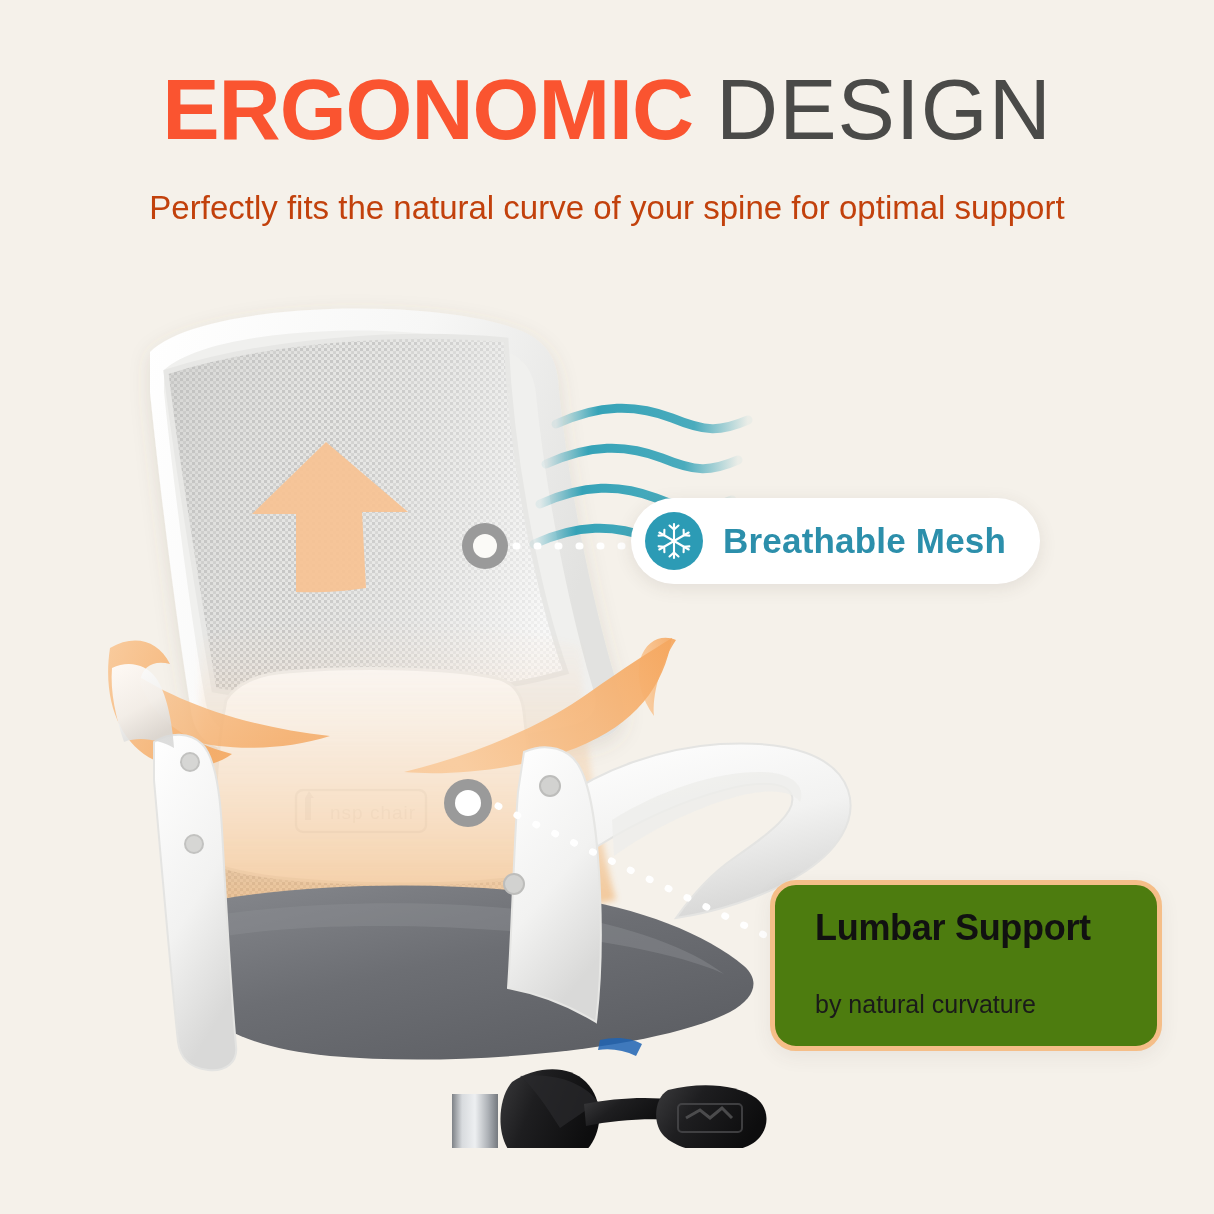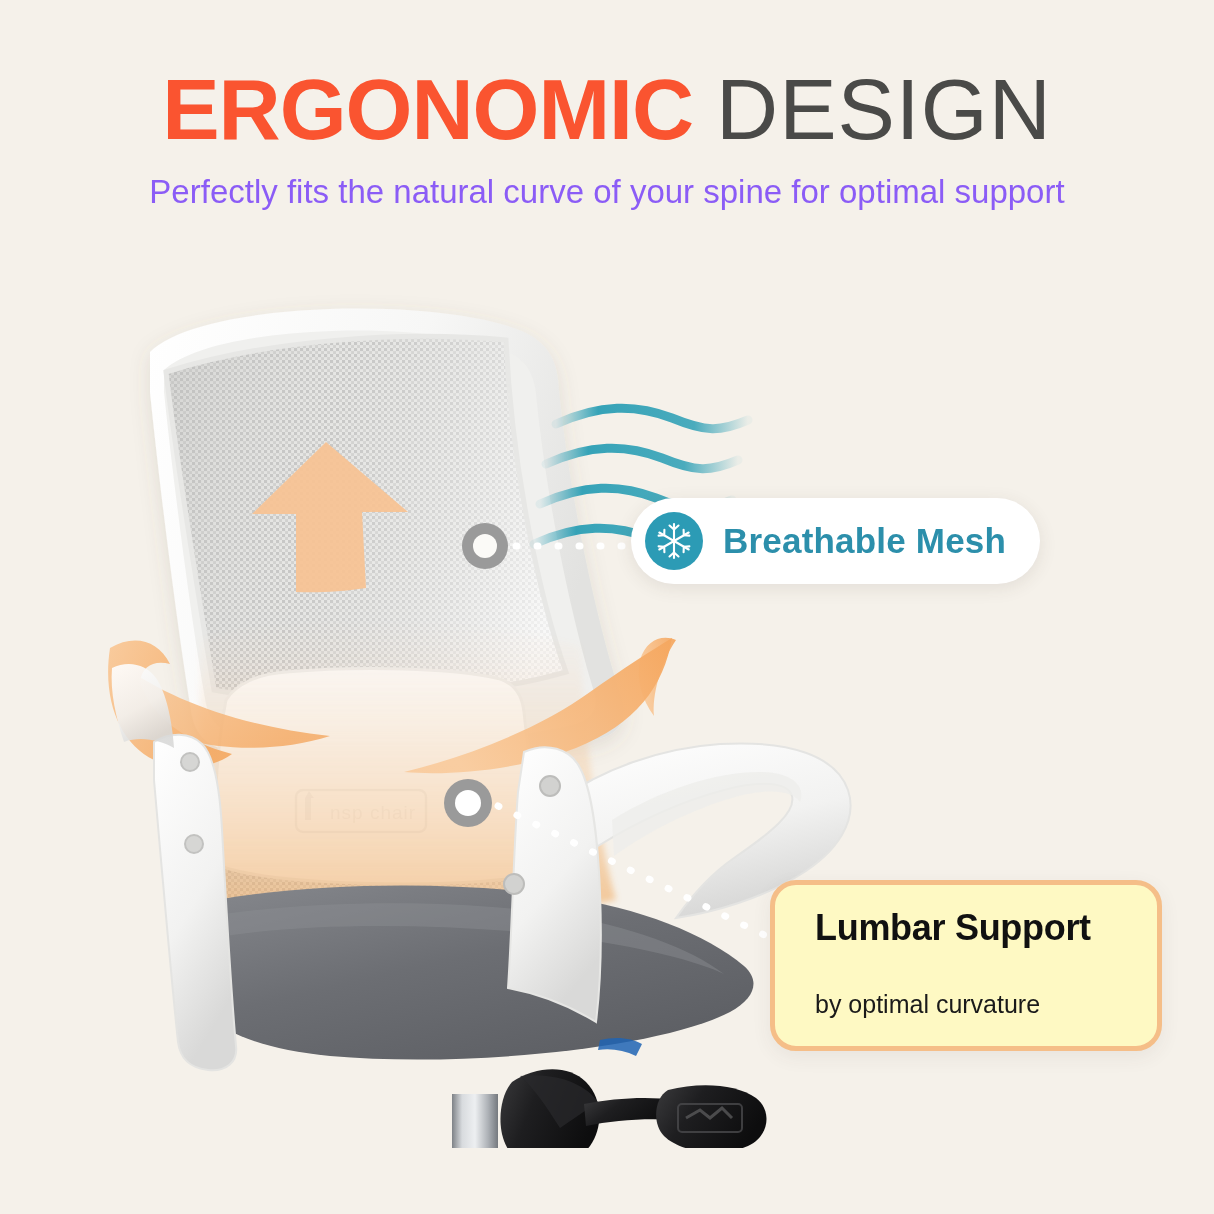--- a/index.html
+++ b/index.html
@@ -18,23 +18,23 @@
     margin:0;padding:0;
     font-size:86px;line-height:1;
     font-weight:700;
     letter-spacing:-1px;
     padding-top:66px;
     white-space:nowrap;
   }
   .title .t-orange{color:#FA5430;font-weight:700;}
   .title .t-dark{color:#4A4A48;font-weight:400;letter-spacing:1px;}
   .subtitle{
-    margin:0;padding-top:22px;
+    margin:16px;padding-top:22px;
     font-size:33px;line-height:1.1;
-    color:#8b5cf6;font-weight:400;
+    color:#c2410c;font-weight:400;
     white-space:nowrap;
   }
 
   
   .photo{position:absolute;left:0;top:0;width:1214px;height:1214px;}
 
   
   .badge-mesh{
     position:absolute;left:631px;top:498px;
     height:86px;
@@ -53,21 +53,21 @@
   .badge-label{
     margin-left:20px;
     font-size:35px;font-weight:700;color:#2C8FAB;
     letter-spacing:.2px;white-space:nowrap;
   }
 
   
   .card-lumbar{
     position:absolute;left:770px;top:880px;
     width:392px;
-    background:#fef9c3;
+    background:#4d7c0f;
     border:5px solid #F5BE88;
     border-radius:26px;
     padding:22px 26px 26px 40px;
     box-sizing:border-box;
     box-shadow:0 6px 20px rgba(70,60,50,.07);
   }
   .card-title{
     margin:0;font-size:36px;font-weight:700;color:#111111;
     letter-spacing:-.3px;line-height:1.15;
   }
@@ -348,16 +348,16 @@
           <path d="M11.2 26.7 L5.6 26.4 M11.2 26.7 L11.4 32.3"></path>
           <path d="M30.8 15.3 L36.4 15.6 M30.8 15.3 L30.6 9.7"></path>
         </g>
       </svg>
     </span>
     <span class="badge-label">Breathable Mesh</span>
   </div>
 
   <div class="card-lumbar">
     <p class="card-title">Lumbar Support</p>
-    <p class="card-body"><br><span>by optimal curvature</span></p>
+    <p class="card-body"><br><span>by natural curvature</span></p>
   </div>
 
 </div>
 
 </body></html>

